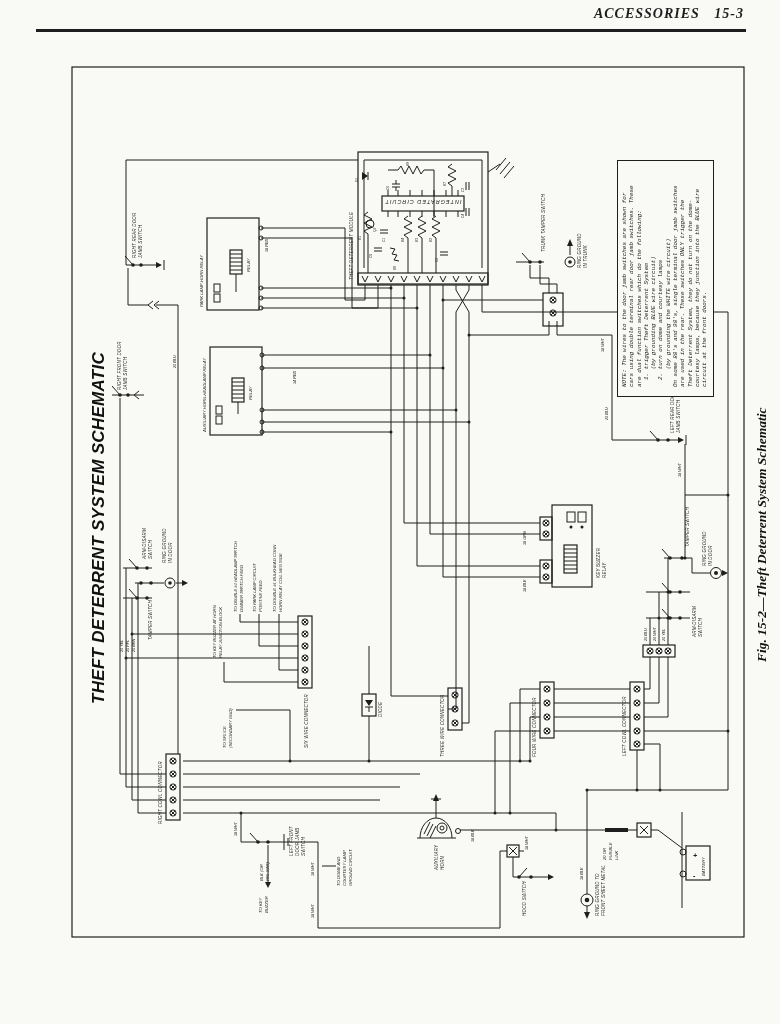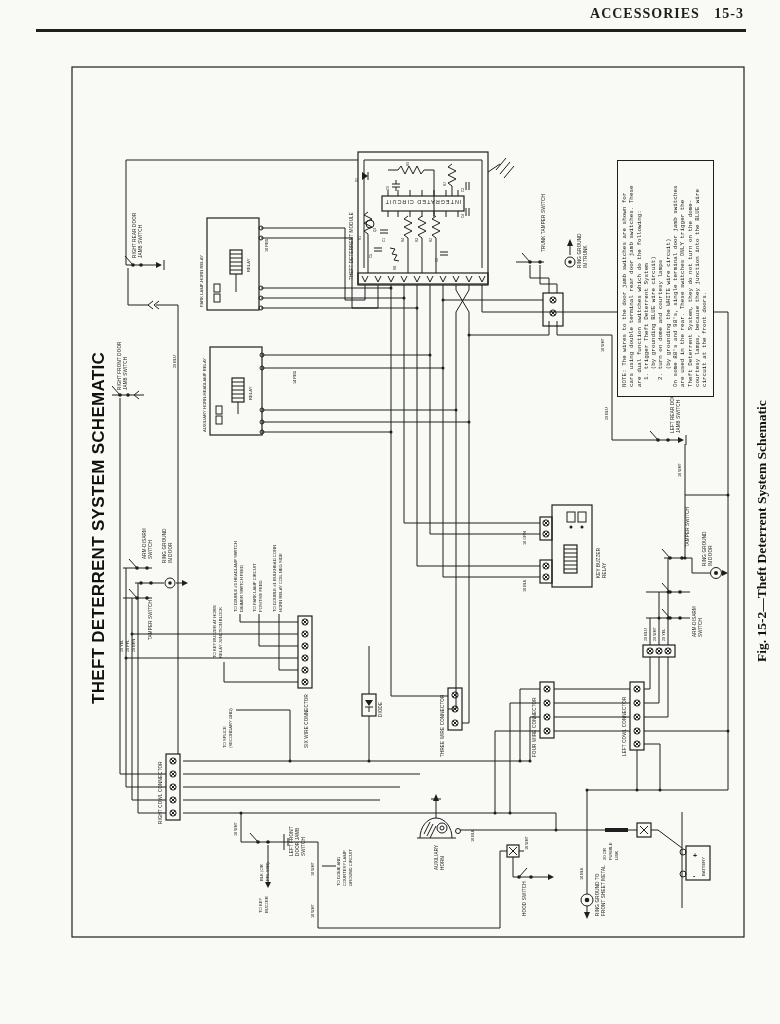--- a/index.html
+++ b/index.html
@@ -1,17 +1,17 @@
 <!DOCTYPE html>
 <html><head>
 <meta charset="utf-8">
 <style>
   html,body{margin:0;padding:0;background:#e8e8e4;}
   .page{position:relative;width:780px;height:1024px;background:#f9f9f6;overflow:hidden;
-        font-family:"Liberation Sans",sans-serif;color:#1e1e1e;}
+        font-family:"Liberation Sans",sans-serif;color:#1e1e1e;font-style:italic;}
   .hdr{position:absolute;top:6px;right:36px;font-family:"Liberation Serif",serif;
        font-weight:bold;font-size:14px;letter-spacing:1px;word-spacing:10px;}
   .hdr-rule{position:absolute;top:29px;left:36px;width:710px;height:2.5px;background:#1e1e1e;}
   .notebox{position:absolute;left:617px;top:160px;width:95px;height:235px;
            border:1.2px solid #1e1e1e;background:#f9f9f6;z-index:3;}
   .noterot{width:229px;height:89px;transform:rotate(-90deg) translateX(-229px);
            transform-origin:0 0;padding:3px;font-family:"Liberation Mono",monospace;
            font-size:5.9px;line-height:7.3px;}
   .noterot div{white-space:pre;}
   svg{position:absolute;left:0;top:0;}

